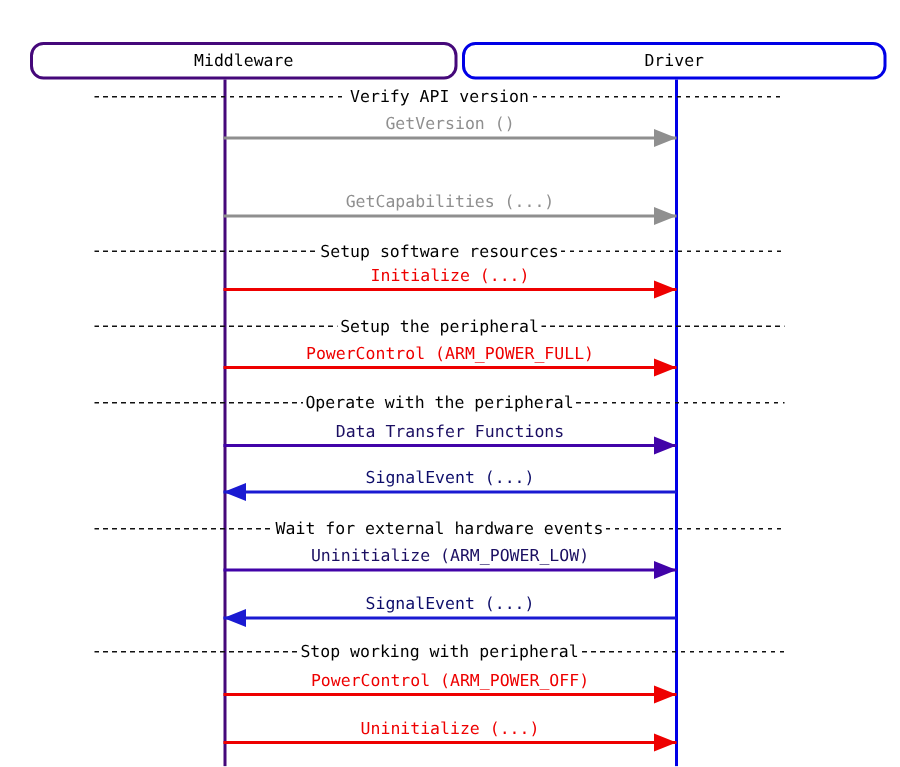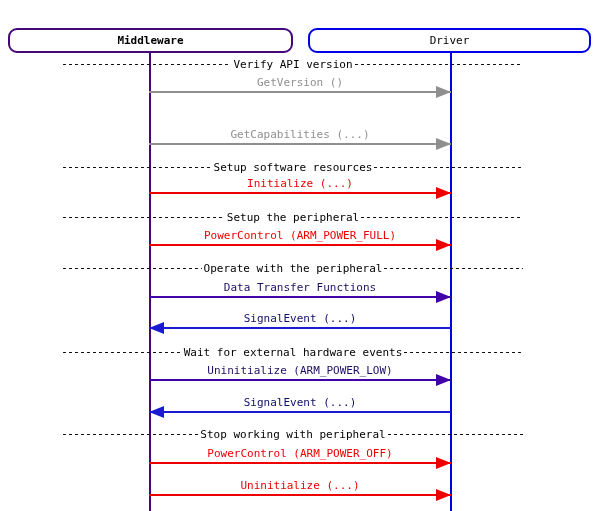--- a/index.html
+++ b/index.html
@@ -20,21 +20,21 @@
     top: 28px;
     height: 21px;
     border: 2px solid;
     border-radius: 9px;
     display: flex;
     align-items: center;
     justify-content: center;
     background: #ffffff;
     z-index: 3;
   }
-  .actor-middleware { left: 8px;   width: 281px; border-color: #45087a; font-weight: bold; }
+  .actor-middleware { left: 20px;   width: 281px; border-color: #45087a; }
   .actor-driver     { left: 308px; width: 279px; border-color: #0000e6; }
   .actor-label { color: #000000; }
 
   
   .lifeline {
     position: absolute;
     top: 53px;
     bottom: 0;
     width: 2px;
     z-index: 1;

